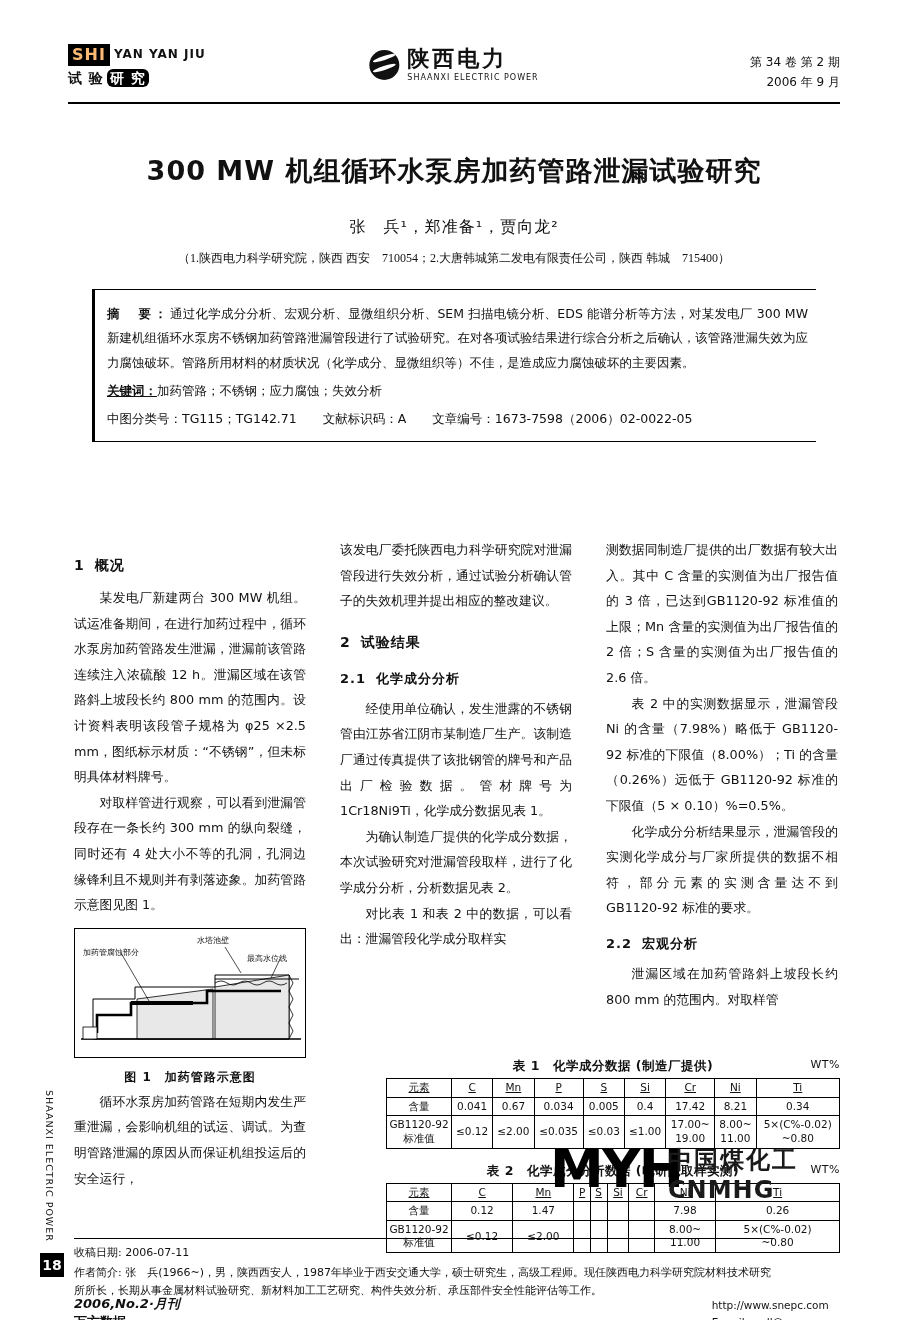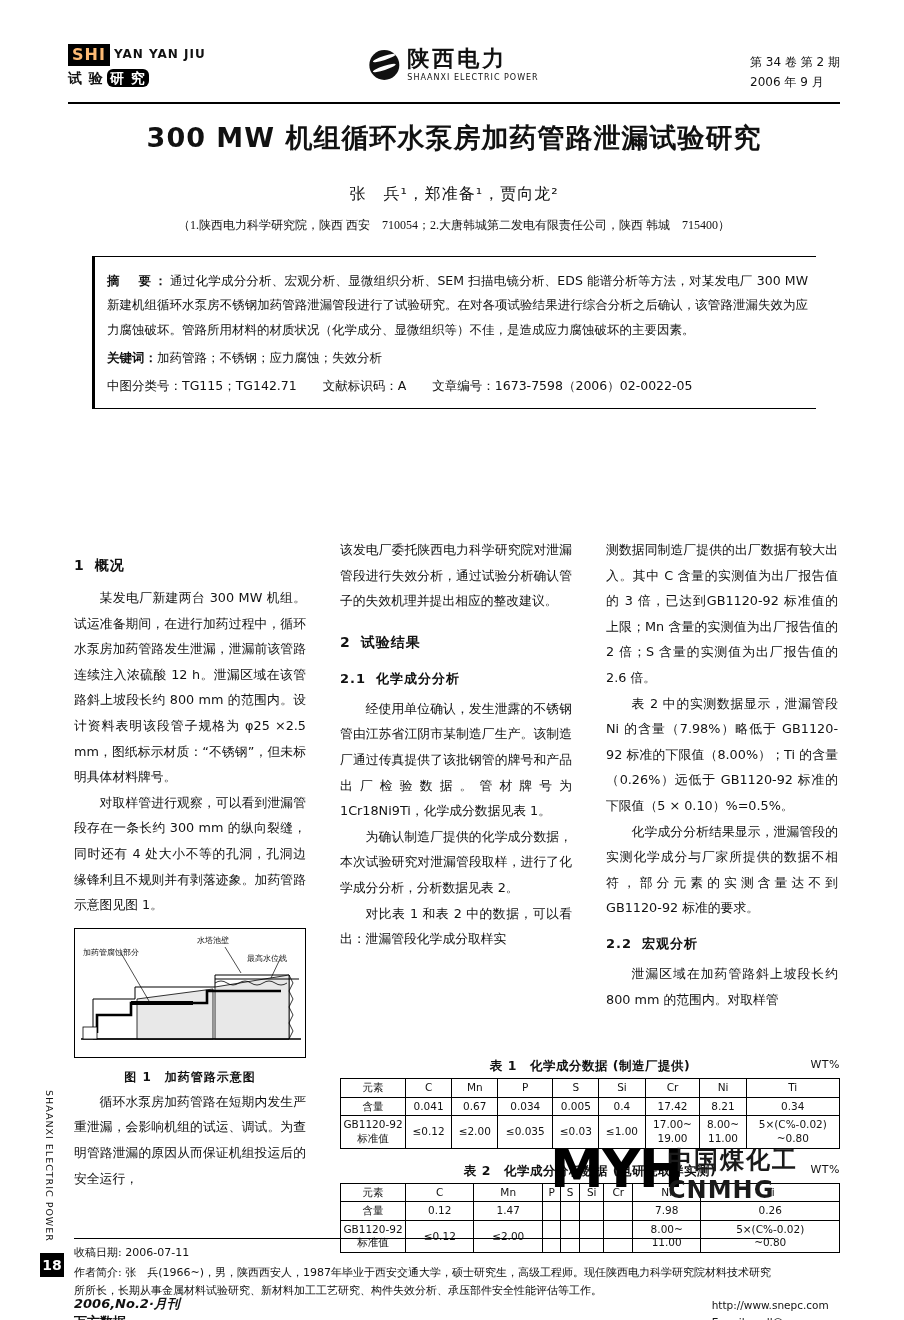--- a/index.html
+++ b/index.html
@@ -115,31 +115,32 @@
     line-height: 1;
   }
   .journal-en {
     font-size: 8px;
     letter-spacing: 1px;
     margin-top: 3px;
   }
   .mh-right {
     position: absolute;
     right: 0; top: 12px;
+    text-align: right;
     font-size: 12px;
     line-height: 1.7;
   }
 
   
   .title {
     text-align: center;
     font-size: 27px;
     font-weight: bold;
     letter-spacing: 1px;
-    margin-top: 16px;
+    margin-top: 49px;
     font-family: "DejaVu Sans", "Liberation Sans", sans-serif;
   }
   .authors {
     text-align: center;
     font-size: 16px;
     margin-top: 28px;
     letter-spacing: 1px;
   }
   .affil {
     text-align: center;
@@ -155,21 +156,21 @@
     border-bottom: 1px solid #000;
     border-left: 3px solid #000;
     padding: 12px 8px 10px 12px;
     font-size: 12.5px;
     line-height: 1.95;
     text-align: justify;
   }
   .abstract .lbl { font-weight: bold; letter-spacing: 3px; }
   .abstract p { margin: 0; }
   .abs-meta { margin-top: 4px; }
-  .abs-meta span.k { font-weight: bold; }
+  .abs-meta span.k { font-weight: bold; text-decoration: underline; }
   .meta-row {
     display: flex;
     gap: 26px;
     margin-top: 3px;
   }
 
   
   .body-cols {
     position: absolute;
     top: 497px;
@@ -219,21 +220,21 @@
     margin-top: 7px;
     letter-spacing: 1px;
   }
   .fig-label {
     position: absolute;
     font-size: 8px;
     white-space: nowrap;
   }
 
   
-  .tbl-wrap { margin-top: 8px; }
+  .tbl-wrap { margin-top: 8px; margin-left: 46px; }
   .tbl-title {
     font-size: 12.5px;
     font-weight: bold;
     text-align: center;
     position: relative;
     margin-bottom: 3px;
     letter-spacing: 0.5px;
   }
   .tbl-title .unit {
     position: absolute;
@@ -245,21 +246,21 @@
     border-collapse: collapse;
     width: 100%;
     font-size: 10.5px;
   }
   table.data th, table.data td {
     border: 1px solid #000;
     text-align: center;
     padding: 2px 1px;
     line-height: 1.3;
   }
-  table.data th { font-weight: normal; }
+  table.data th { font-weight: normal; text-decoration: underline; }
   table.data td.rowhead, table.data th.rowhead {
     width: 62px;
     text-align: center;
   }
 
   
   .notes {
     position: absolute;
     left: 6px;
     top: 1198px;

